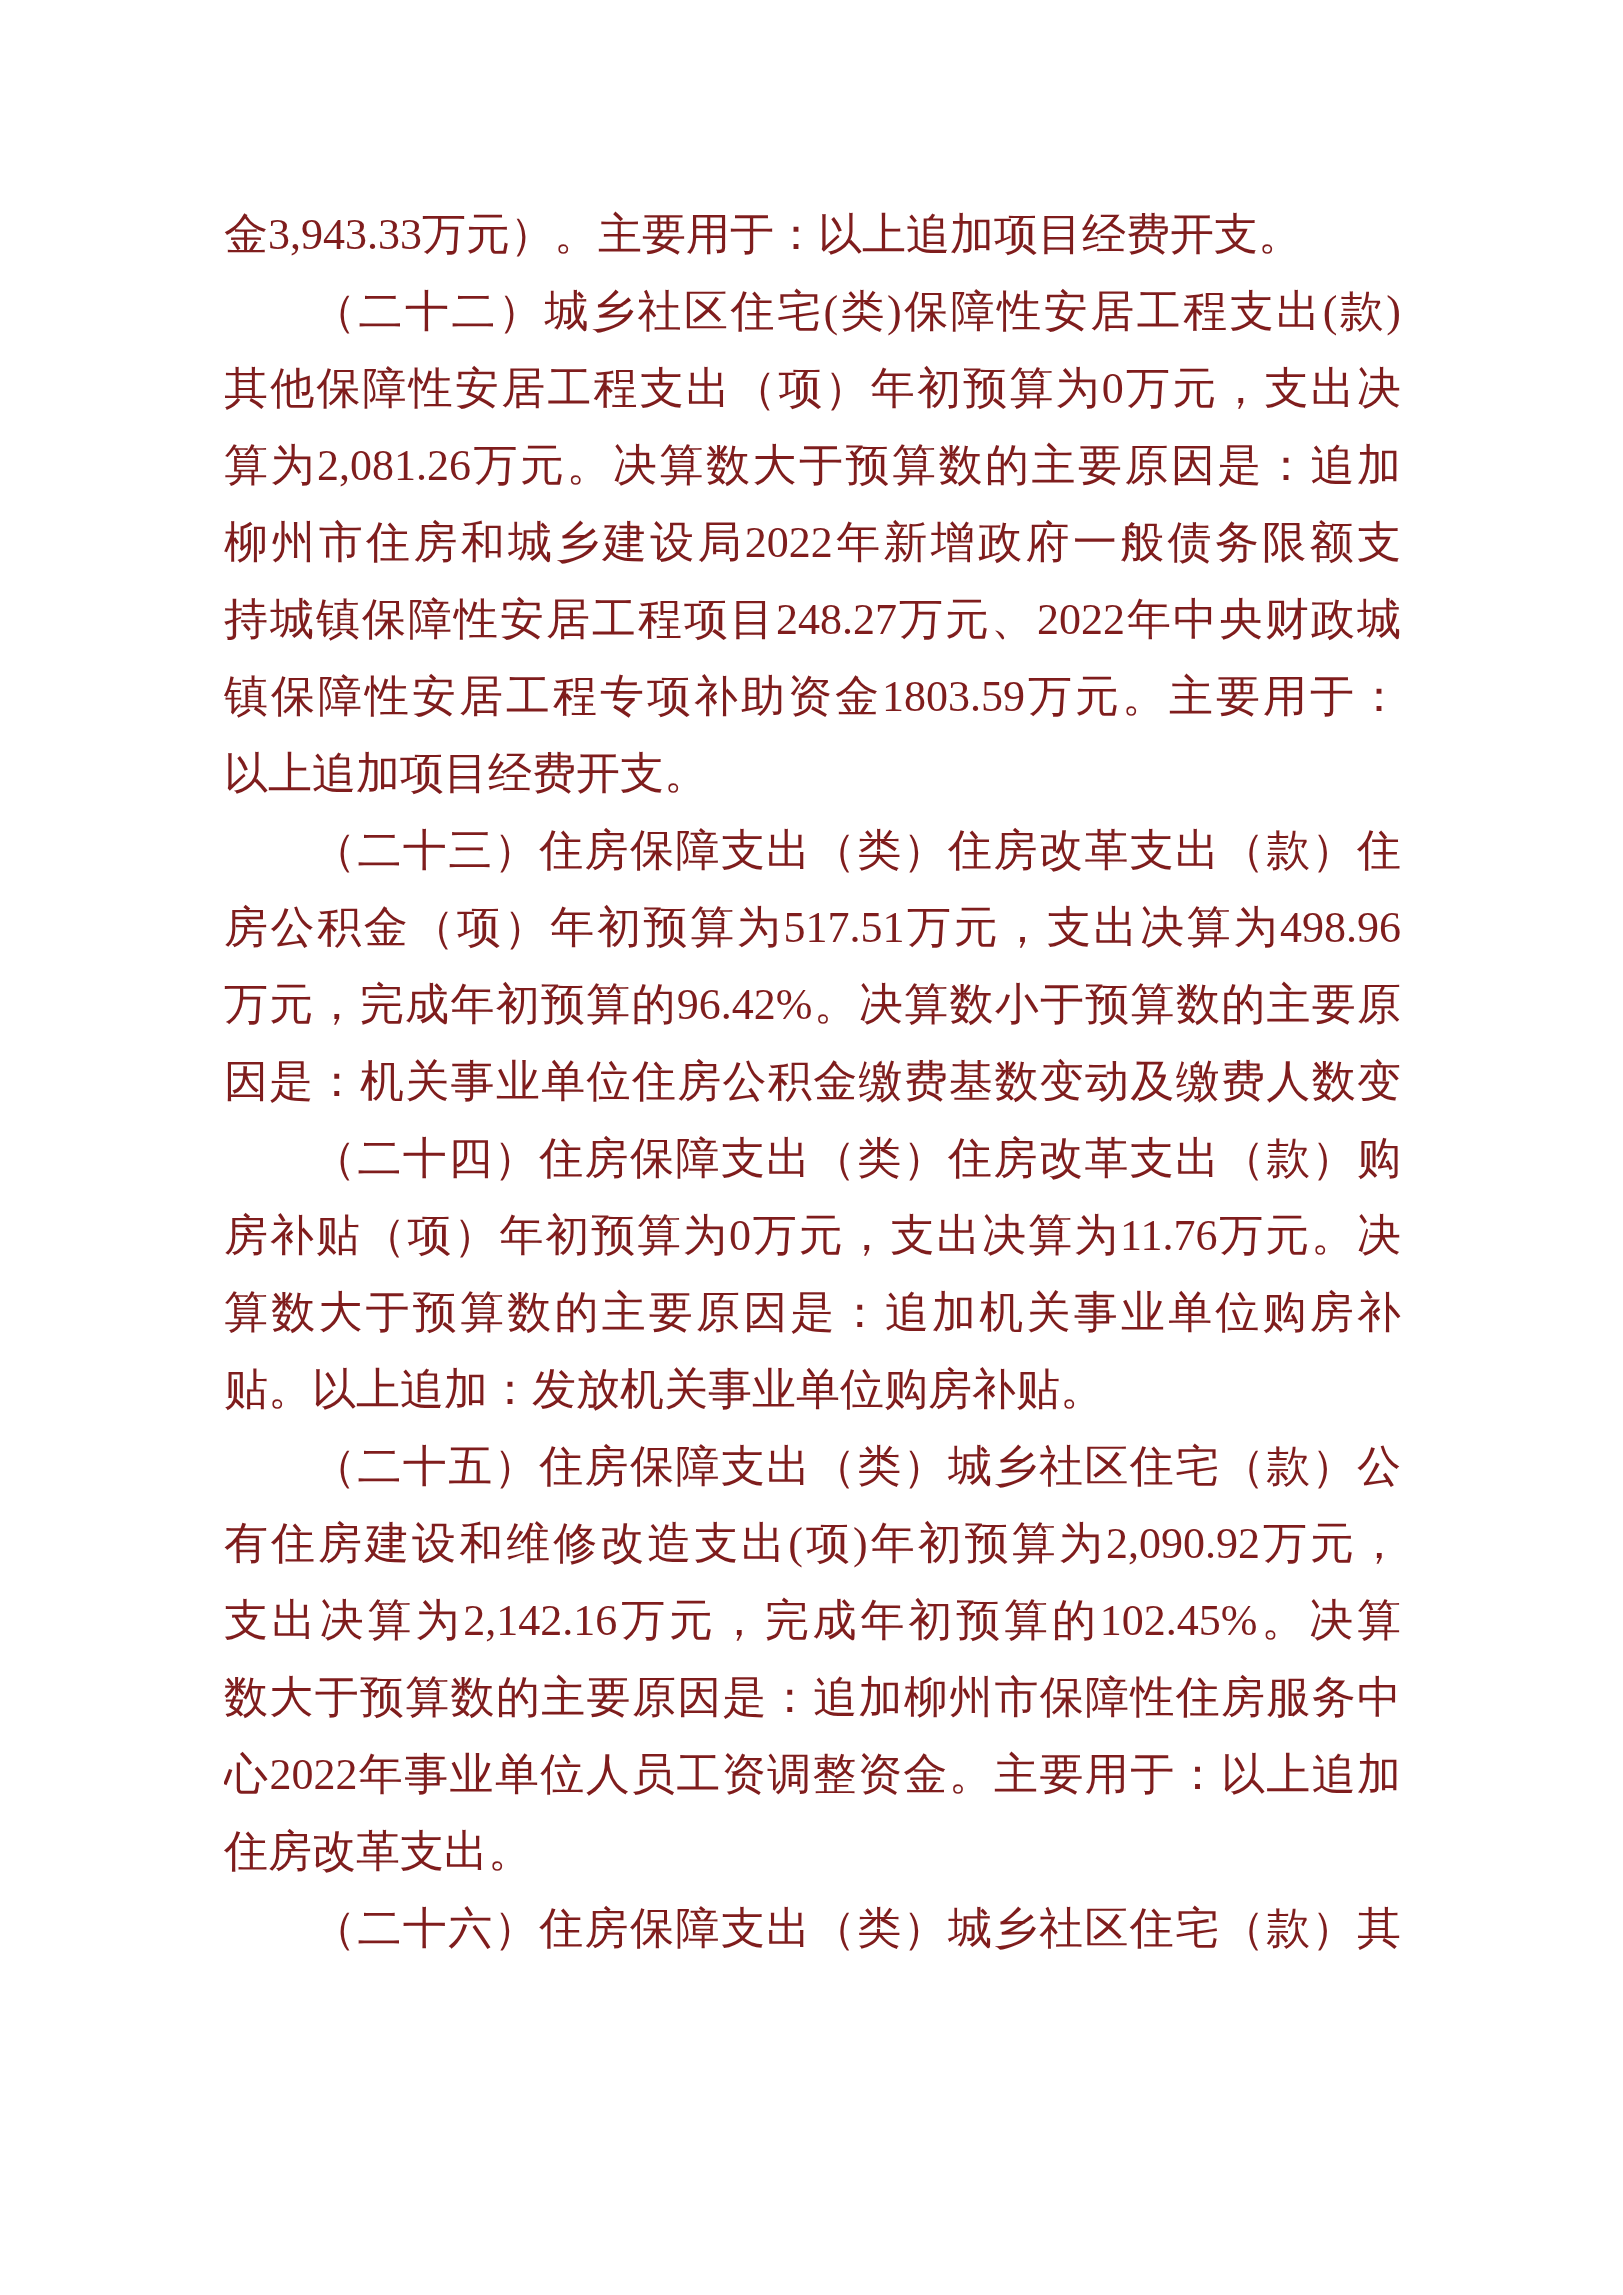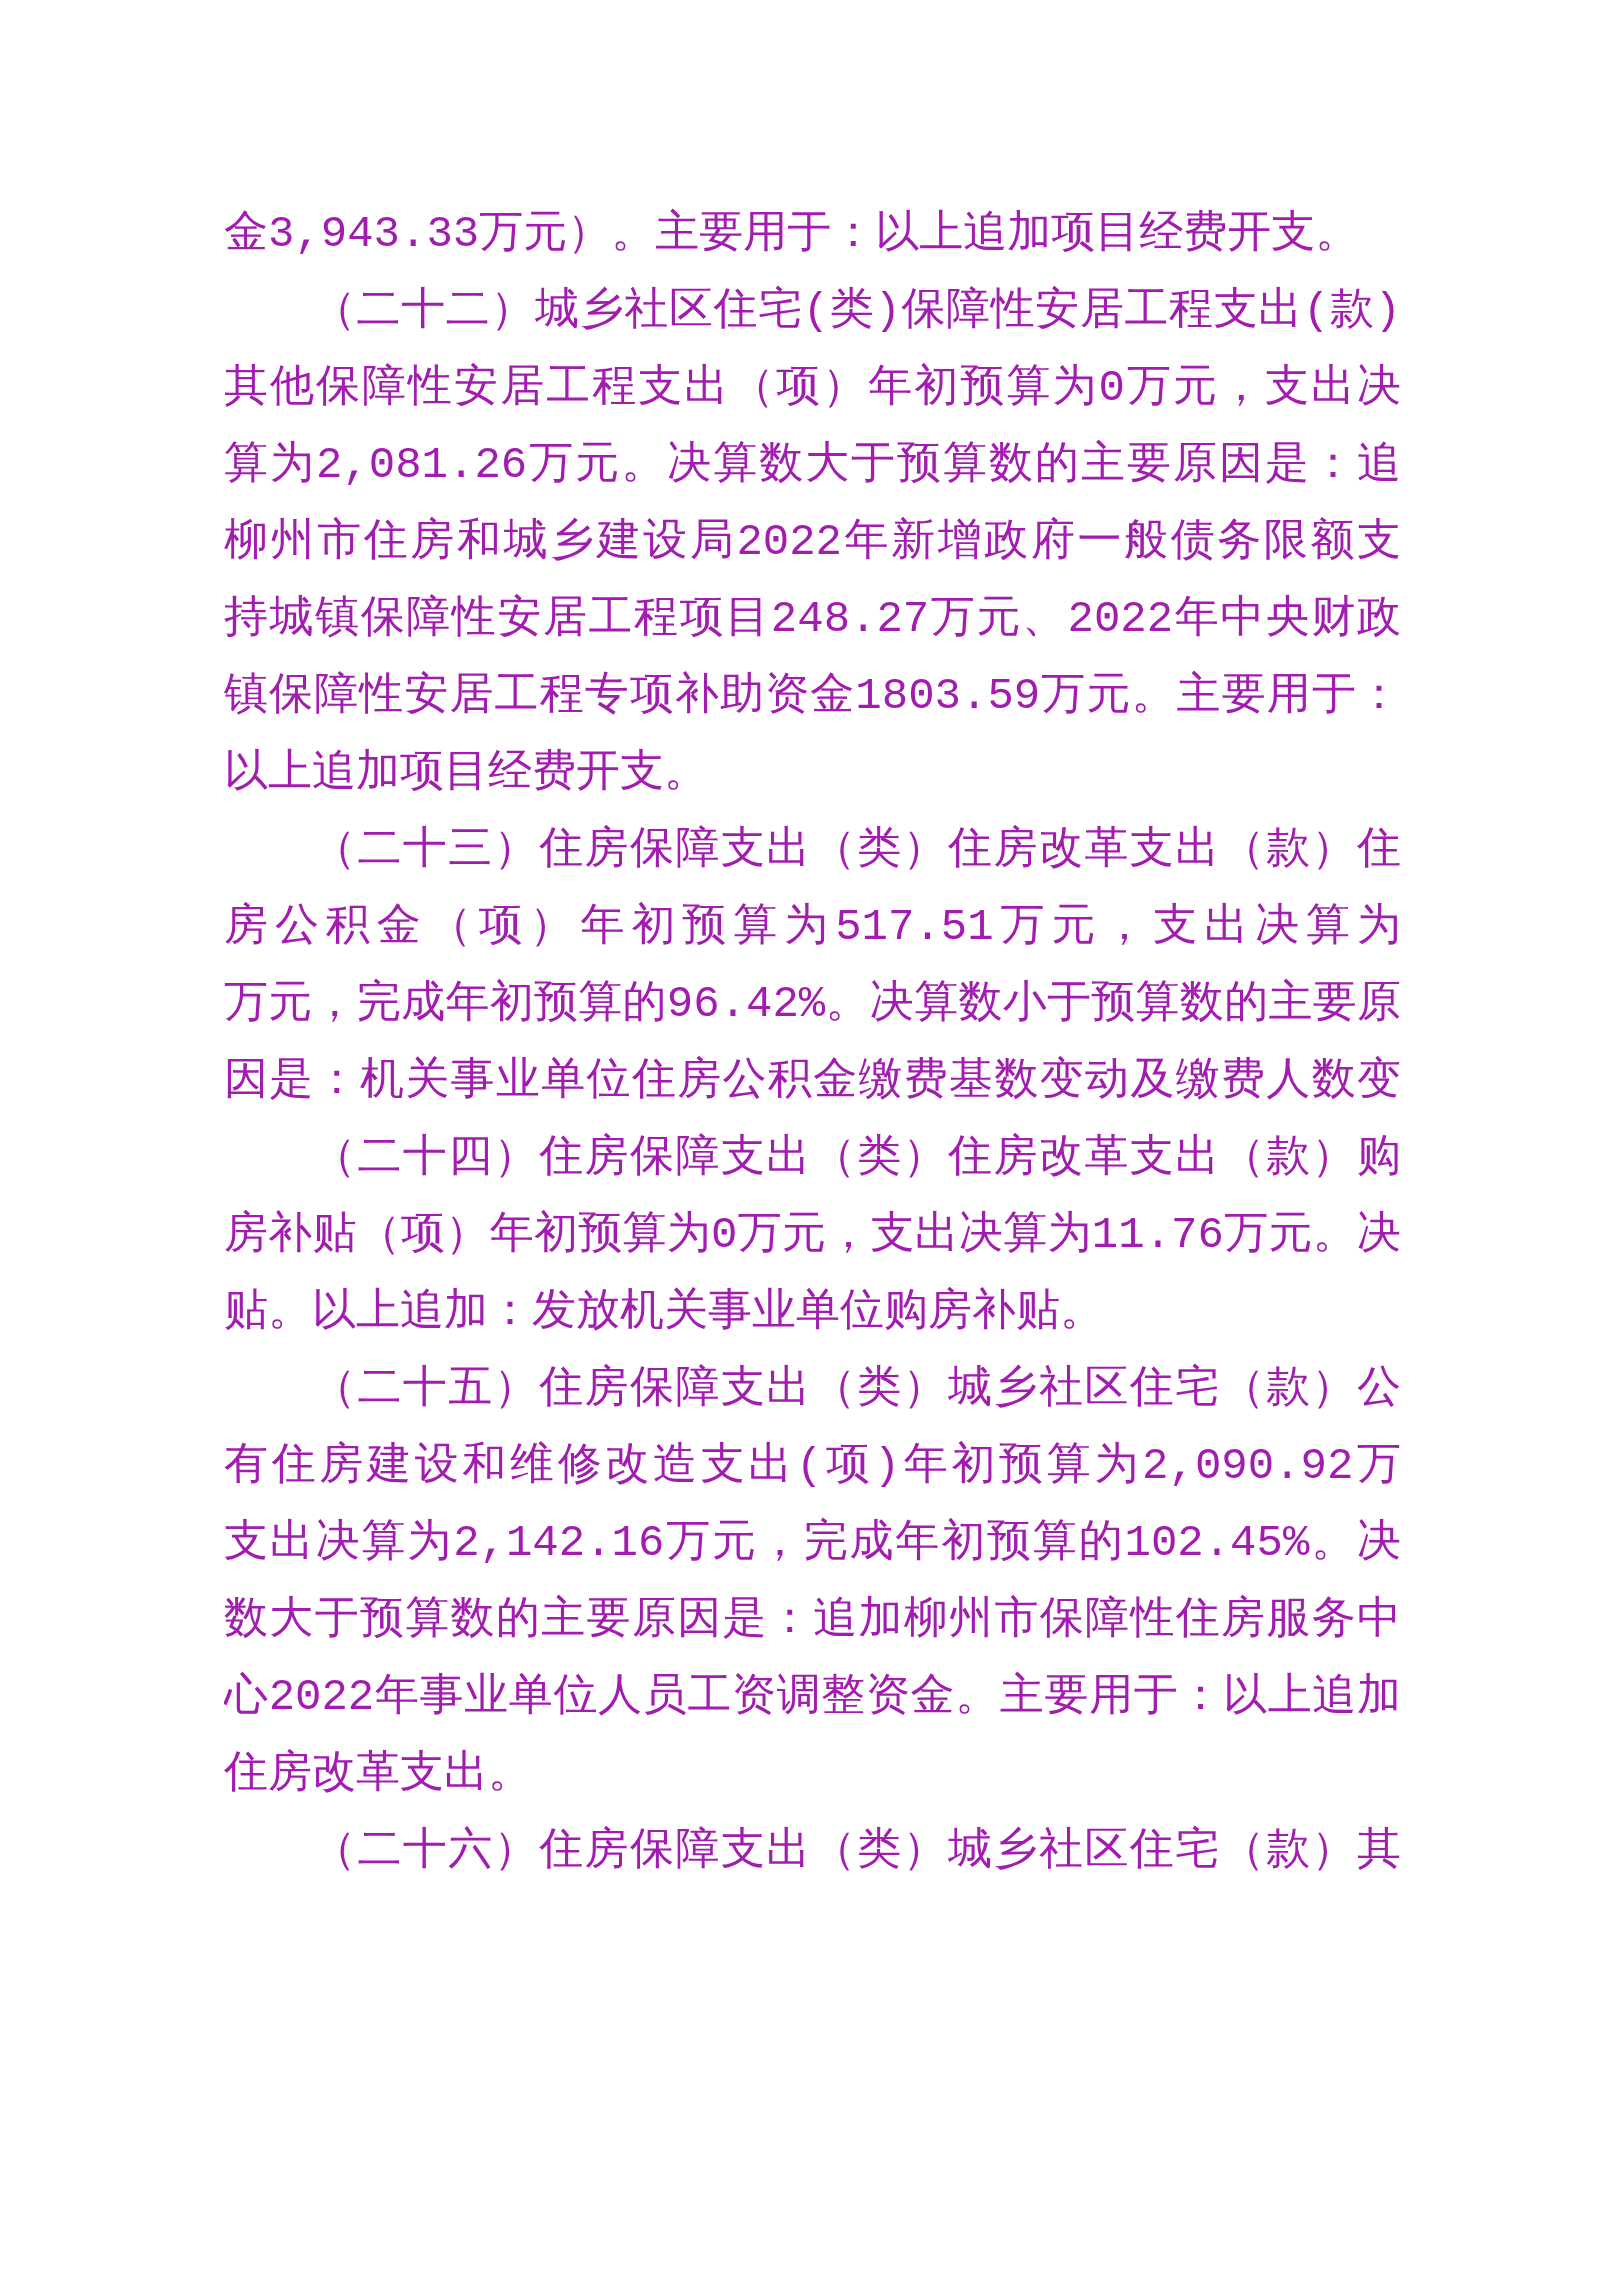--- a/index.html
+++ b/index.html
@@ -18,26 +18,25 @@
   .content {
     position: absolute;
     left: 224px;
     top: 196px;
     width: 1177px;
   }
   .line {
     font-size: 44px;
     line-height: 77px;
     height: 77px;
-    color: #a21caf;
+    color: #7f1d1d;
     text-align: justify;
     text-align-last: justify;
     overflow: hidden;
     white-space: normal;
-    font-family: Liberation Mono, monospace;
   }
   .line.para-end {
     text-align-last: left;
   }
   .line.indent {
     text-indent: 88px;
   }
 </style>
 </head>
 <body>
@@ -51,20 +50,21 @@
     <div class="line">柳州市住房和城乡建设局2022年新增政府一般债务限额支</div>
     <div class="line">持城镇保障性安居工程项目248.27万元、2022年中央财政城</div>
     <div class="line">镇保障性安居工程专项补助资金1803.59万元。主要用于：</div>
     <div class="line para-end">以上追加项目经费开支。</div>
     <div class="line indent">（二十三）住房保障支出（类）住房改革支出（款）住</div>
     <div class="line">房公积金（项）年初预算为517.51万元，支出决算为498.96</div>
     <div class="line">万元，完成年初预算的96.42%。决算数小于预算数的主要原</div>
     <div class="line">因是：机关事业单位住房公积金缴费基数变动及缴费人数变</div>
     <div class="line indent">（二十四）住房保障支出（类）住房改革支出（款）购</div>
     <div class="line">房补贴（项）年初预算为0万元，支出决算为11.76万元。决</div>
+    <div class="line">算数大于预算数的主要原因是：追加机关事业单位购房补</div>
     <div class="line para-end">贴。以上追加：发放机关事业单位购房补贴。</div>
     <div class="line indent">（二十五）住房保障支出（类）城乡社区住宅（款）公</div>
     <div class="line">有住房建设和维修改造支出(项)年初预算为2,090.92万元，</div>
     <div class="line">支出决算为2,142.16万元，完成年初预算的102.45%。决算</div>
     <div class="line">数大于预算数的主要原因是：追加柳州市保障性住房服务中</div>
     <div class="line">心2022年事业单位人员工资调整资金。主要用于：以上追加</div>
     <div class="line para-end">住房改革支出。</div>
     <div class="line indent">（二十六）住房保障支出（类）城乡社区住宅（款）其</div>
   </div>
 </div>

